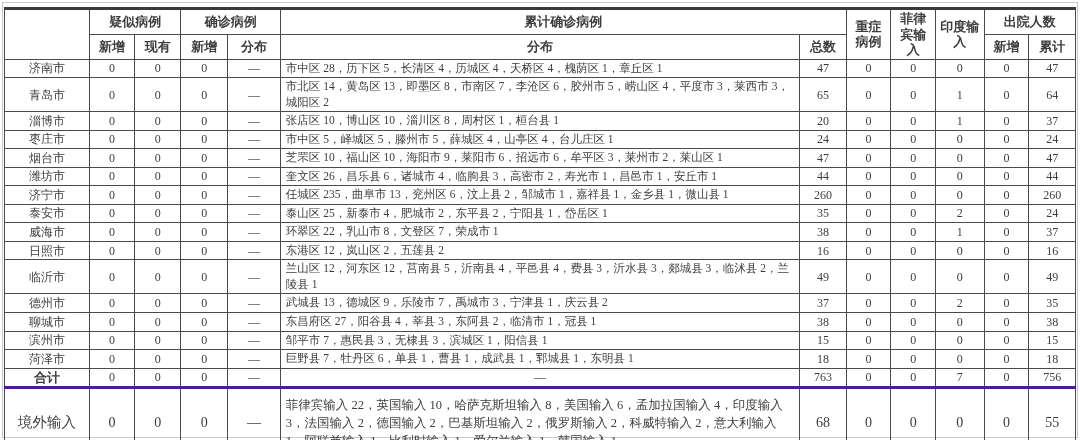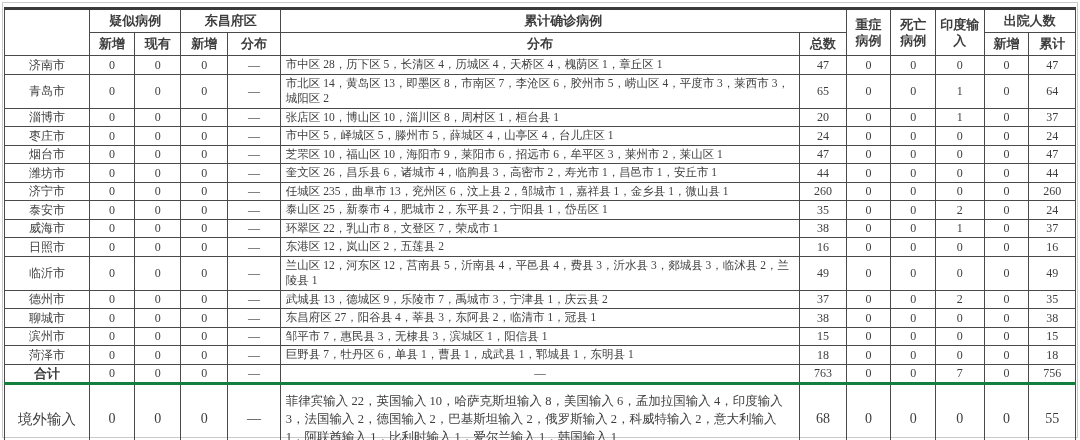--- a/index.html
+++ b/index.html
@@ -50,21 +50,21 @@
   tbody td.dist {
     text-align: left;
     font-size: 11.5px;
     line-height: 1.35;
     padding: 1px 5px;
   }
   tbody td.dist.center {
     text-align: center;
   }
   tr.total-row td {
-    border-bottom: 3px solid #15803d;
+    border-bottom: 3px solid #4c1d95;
     font-family: Liberation Serif, serif;
   }
   tr.total-row td:first-child {
     font-weight: bold;
     font-size: 13px;
   }
   tr.import-row td {
     font-size: 14px;
     height: 66px;
   }
@@ -92,24 +92,24 @@
       <col style="width:44px">
       <col style="width:44px">
       <col style="width:48px">
       <col style="width:44px">
       <col style="width:46px">
     </colgroup>
     <thead>
       <tr>
         <th rowspan="2"></th>
         <th colspan="2">疑似病例</th>
-        <th colspan="2">东昌府区</th>
+        <th colspan="2">确诊病例</th>
         <th colspan="2">累计确诊病例</th>
         <th rowspan="2">重症病例</th>
-        <th rowspan="2">死亡病例</th>
+        <th rowspan="2">菲律宾输入</th>
         <th rowspan="2">印度输入</th>
         <th colspan="2">出院人数</th>
       </tr>
       <tr>
         <th>新增</th>
         <th>现有</th>
         <th>新增</th>
         <th>分布</th>
         <th>分布</th>
         <th>总数</th>

